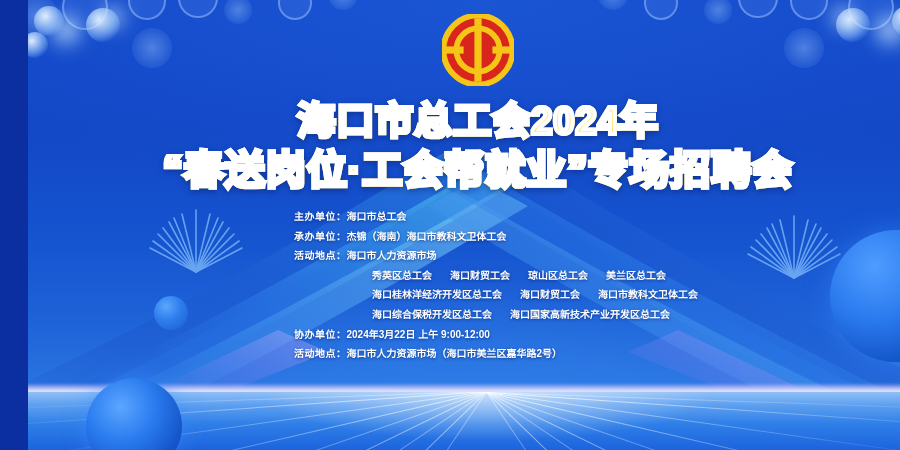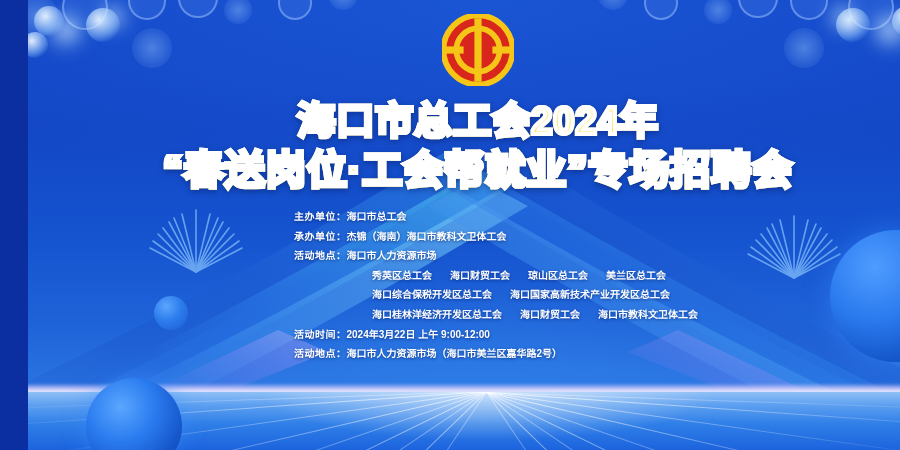--- a/index.html
+++ b/index.html
@@ -268,29 +268,29 @@
 
       <div class="row">
         <span class="lbl">活动地点：</span><span>海口市人力资源市场</span>
       </div>
 
       <div class="row indent">
         <span>秀英区总工会</span><span class="gap"></span><span>海口财贸工会</span><span class="gap"></span><span>琼山区总工会</span><span class="gap"></span><span>美兰区总工会</span>
       </div>
 
       <div class="row indent">
+        <span>海口桂林洋经济开发区总工会</span><span class="gap"></span><span>海口财贸工会</span><span class="gap"></span><span>海口市教科文卫体工会</span>
+      </div>
+
+      <div class="row indent">
         <span>海口综合保税开发区总工会</span><span class="gap"></span><span>海口国家高新技术产业开发区总工会</span>
       </div>
 
-      <div class="row indent">
-        <span>海口桂林洋经济开发区总工会</span><span class="gap"></span><span>海口财贸工会</span><span class="gap"></span><span>海口市教科文卫体工会</span>
-      </div>
-
-      <div class="row">
-        <span class="lbl">活动时间：</span><span>2024年3月22日 上午 9:00-12:00</span>
+      <div class="row">
+        <span class="lbl">协办单位：</span><span>2024年3月22日 上午 9:00-12:00</span>
       </div>
 
       <div class="row">
         <span class="lbl">活动地点：</span><span>海口市人力资源市场（海口市美兰区嘉华路2号）</span>
       </div>
 
     </div>
   </div>
 
 </div>

